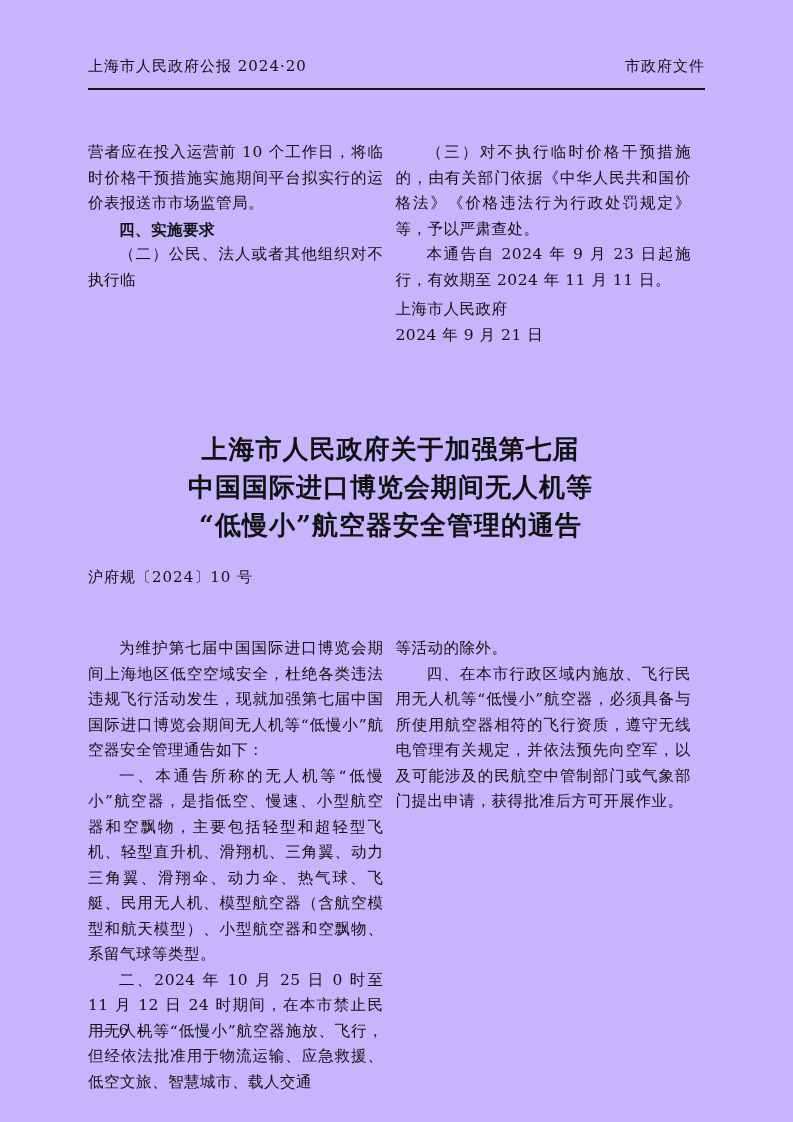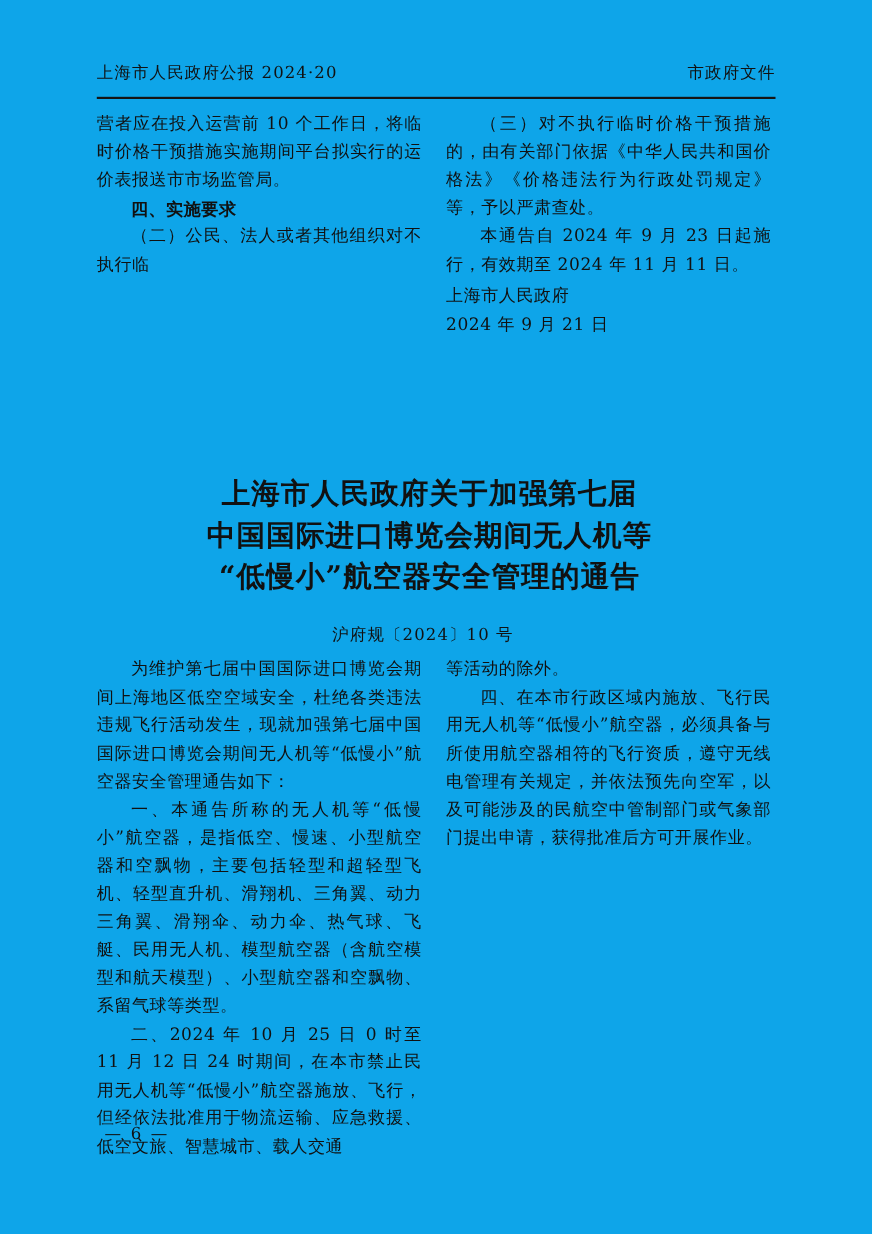--- a/index.html
+++ b/index.html
@@ -1,21 +1,21 @@
 <!DOCTYPE html>
 <html><head>
 <meta charset="utf-8">
 <style>
   html, body { margin: 0; padding: 0; background: #e8e8e8; }
   .page {
     position: relative;
     width: 793px;
     height: 1122px;
     margin: 0 auto;
-    background: #0ea5e9;
+    background: #c4b5fd;
     color: #111111;
     font-family: "DejaVu Serif", "Liberation Serif", serif;
     overflow: hidden;
   }
   .header {
     position: absolute;
     top: 56px; left: 88px; right: 88px;
     display: flex;
     justify-content: space-between;
     font-size: 15px;
@@ -24,21 +24,22 @@
   }
   .header-rule {
     position: absolute;
     top: 88px; left: 88px; right: 88px;
     border-top: 2px solid #151515;
   }
   .two-col {
     position: absolute;
     left: 88px; right: 88px;
     display: flex;
-    gap: 22px;
+    gap: 12px;
+    margin-top: 40px;
   }
   .sec1 { top: 100px; }
   .sec2 { top: 596px; }
   .col { width: calc(50% - 13px); }
   .col p.para {
     margin: 0;
     font-size: 15.5px;
     line-height: 25.5px;
     letter-spacing: 0.5px;
     text-align: justify;
@@ -58,21 +59,21 @@
     margin: 0;
     text-align: center;
     font-size: 26px;
     font-weight: bold;
     line-height: 38px;
     letter-spacing: 1px;
   }
   .doc-number {
     position: absolute;
     top: 568px; left: 88px; right: 112px;
-    text-align: center;
+    text-align: left;
     font-size: 15px;
     letter-spacing: 1px;
   }
   .page-footer {
     position: absolute;
     top: 1021px; left: 95px;
     font-size: 15px;
     letter-spacing: 2px;
   }
 </style>

